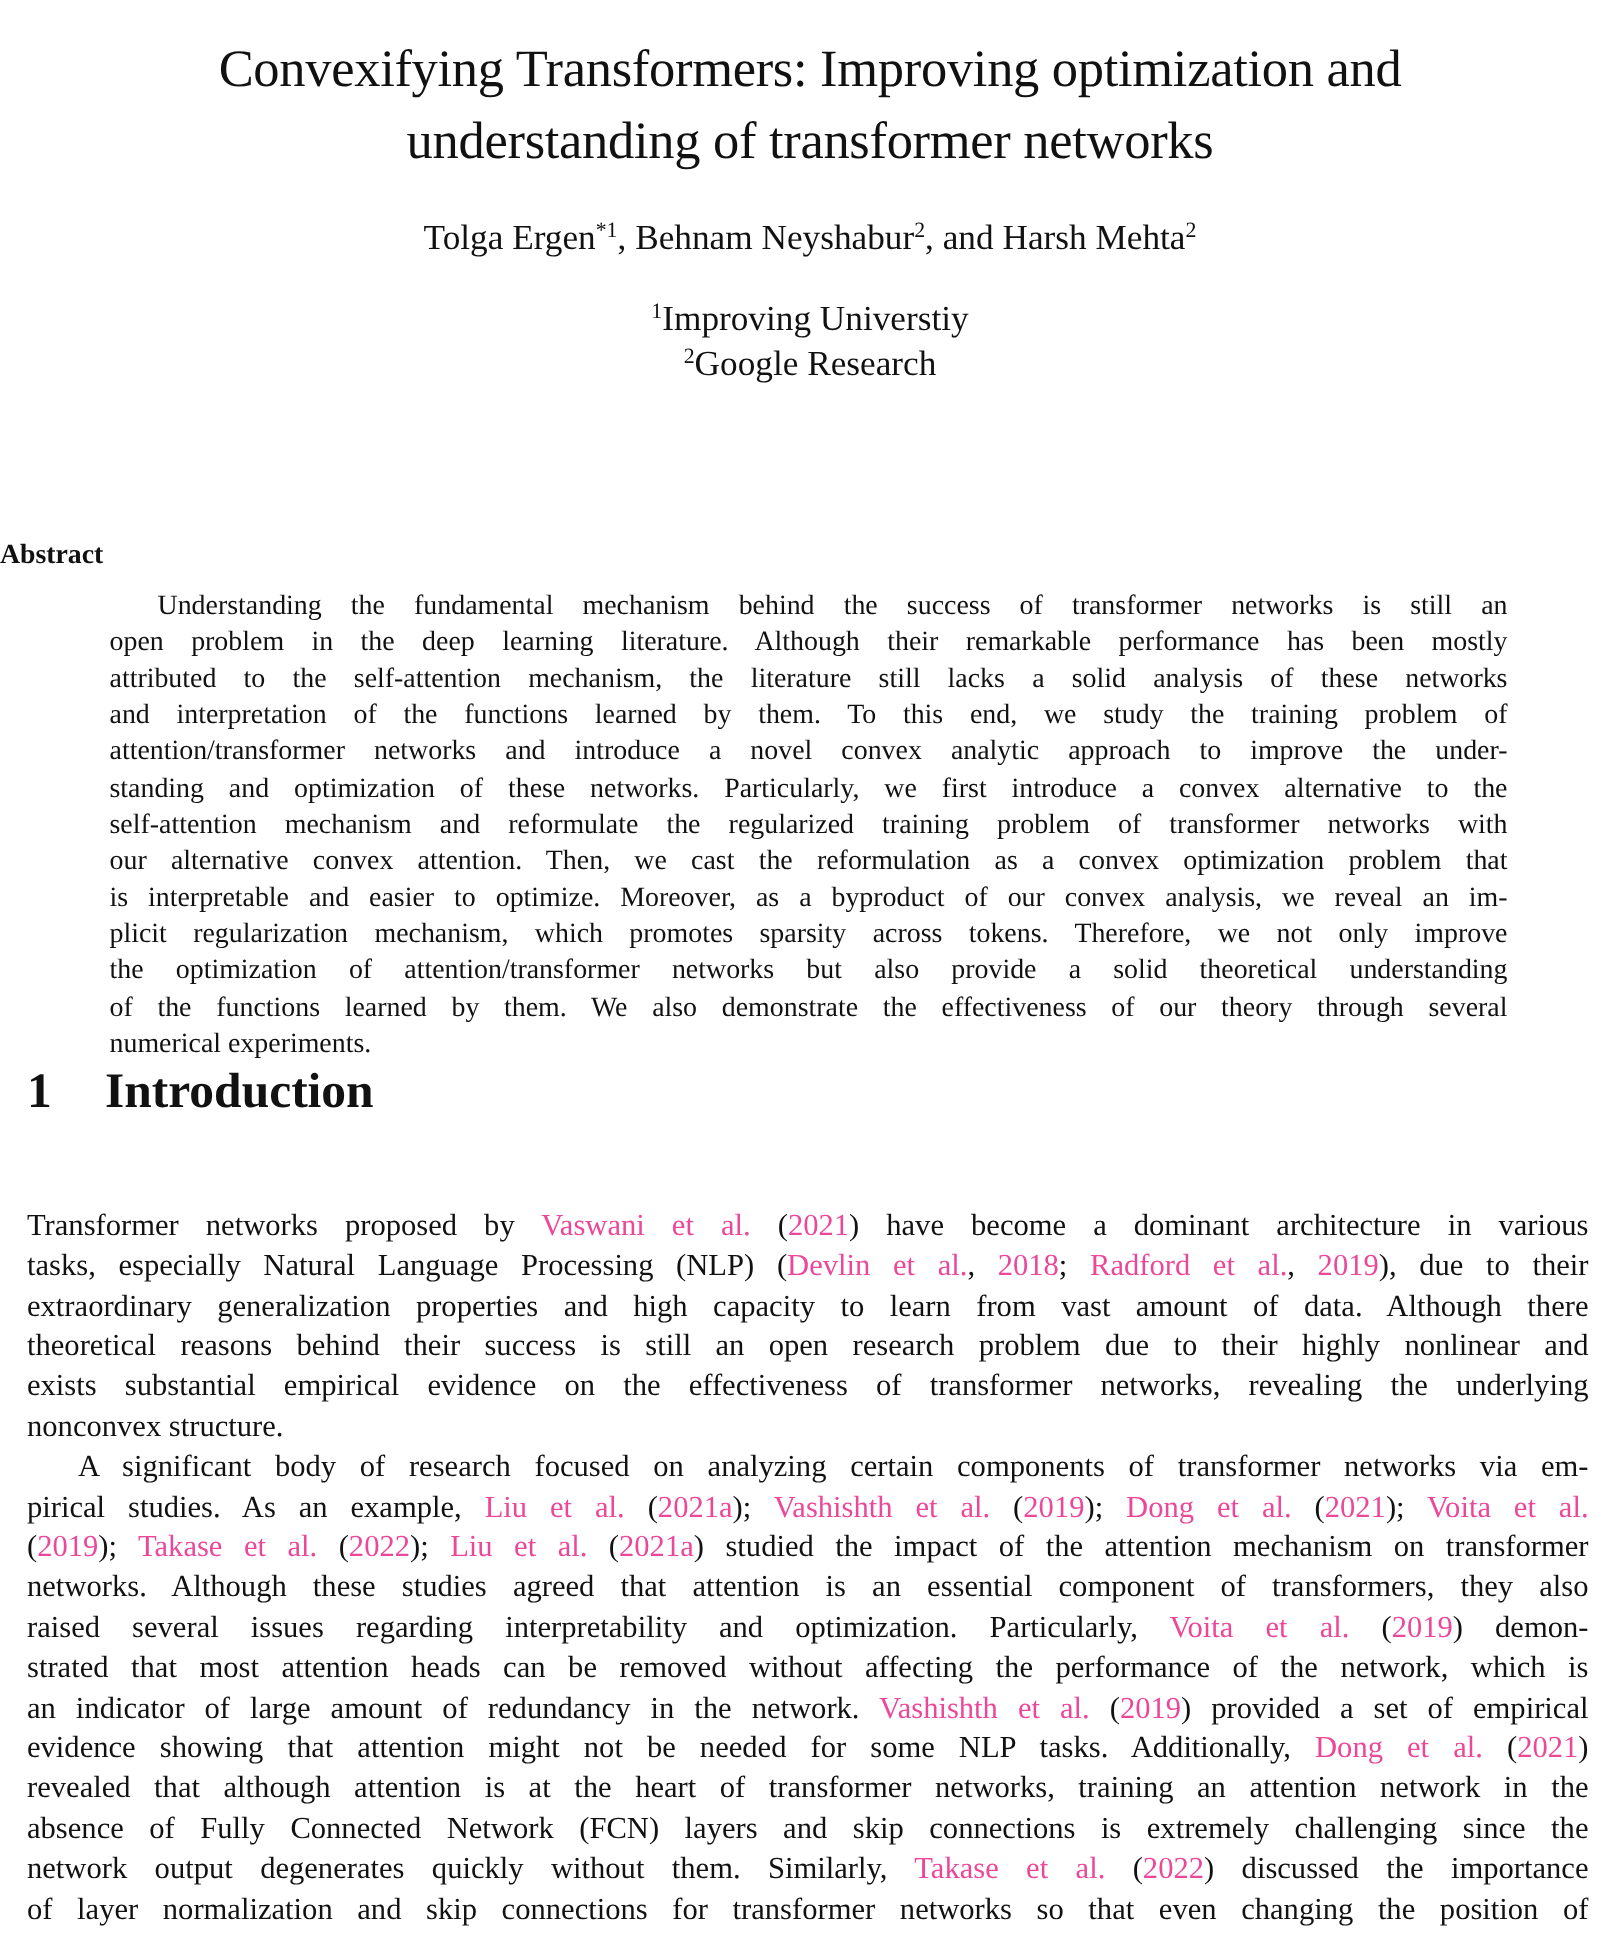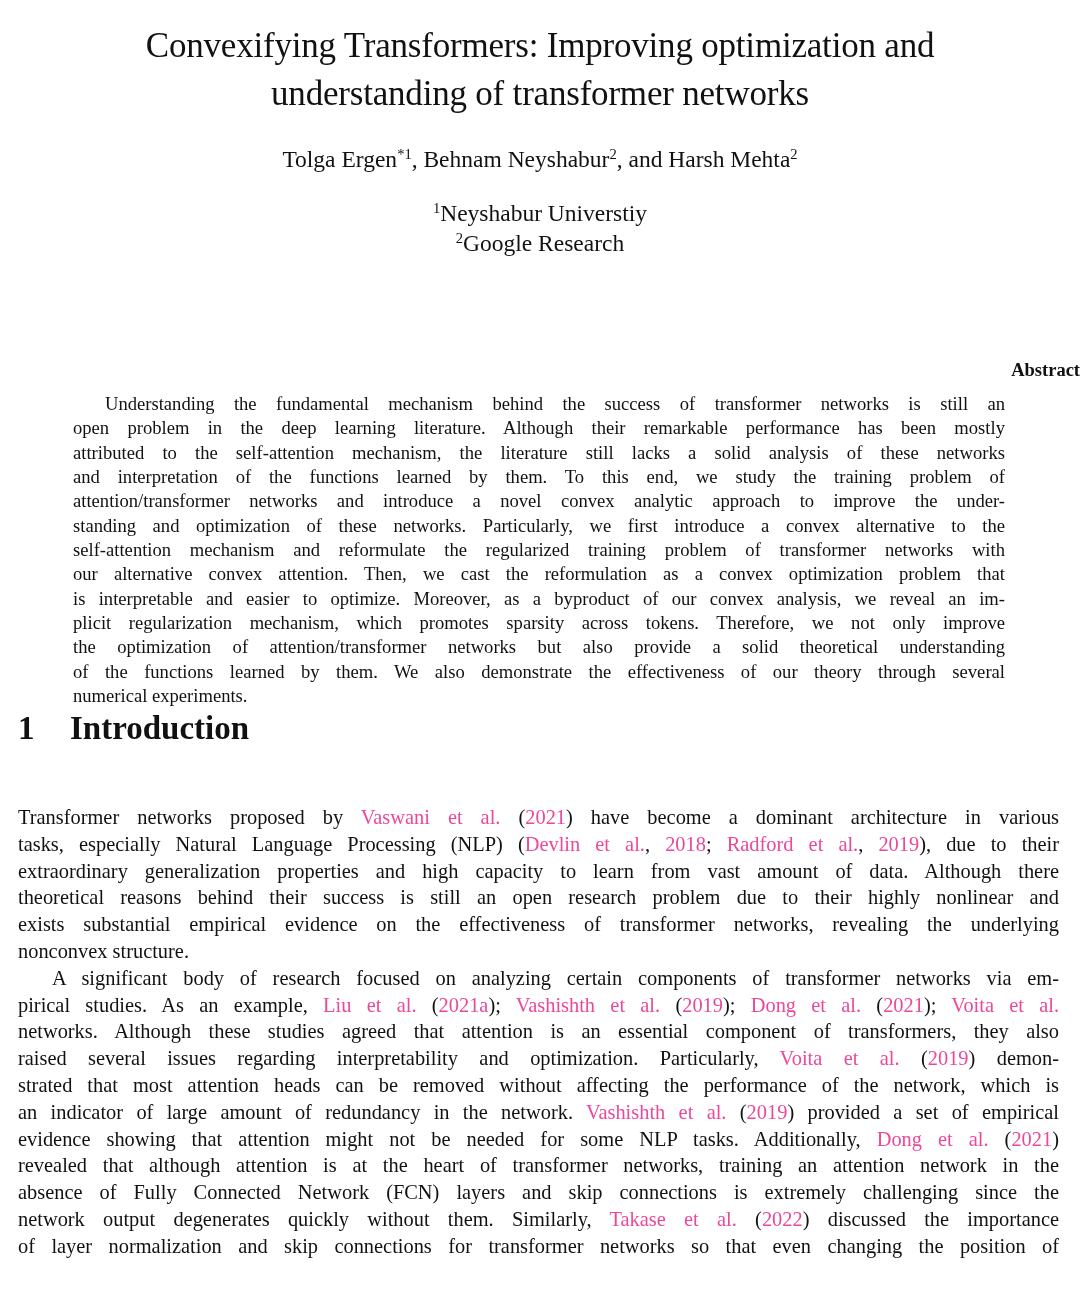--- a/index.html
+++ b/index.html
@@ -15,21 +15,21 @@
     position: absolute; left: 0; width: 1080px; top: 143px;
     text-align: center; font-size: 23.5px; line-height: 32px;
   }
   .affils {
     position: absolute; left: 0; width: 1080px; top: 198px;
     text-align: center; font-size: 23.5px; line-height: 30px;
   }
   sup { font-size: 0.62em; vertical-align: 0; position: relative; top: -0.55em; line-height: 0; }
   .abs-head {
     position: absolute; left: 0; width: 1080px; top: 358px;
-    text-align: right; font-weight: bold; font-size: 18.5px; line-height: 24px;
+    text-align: left; font-weight: bold; font-size: 18.5px; line-height: 24px;
   }
   .abstract {
     position: absolute; left: 73px; width: 932px; top: 392px;
     font-size: 18.6px; line-height: 24.35px;
   }
   .line { display: block; white-space: nowrap; text-align: justify; text-align-last: justify; height: 24.35px; }
   .line.last { text-align-last: left; }
   .section {
     position: absolute; left: 18px; top: 706px;
     font-weight: bold; font-size: 33px; line-height: 44px;
@@ -49,21 +49,21 @@
 <div class="title">
   <span style="display:block">Convexifying Transformers: Improving optimization and</span>
   <span style="display:block">understanding of transformer networks</span>
 </div>
 
 <div class="authors">
   <span>Tolga Ergen</span><sup>*1</sup><span>, </span><span>Behnam Neyshabur</span><sup>2</sup><span>, and </span><span>Harsh Mehta</span><sup>2</sup>
 </div>
 
 <div class="affils">
-  <div><sup>1</sup><span>Neyshabur Universtiy</span></div>
+  <div><sup>1</sup><span>Improving Universtiy</span></div>
   <div><sup>2</sup><span>Google Research</span></div>
 </div>
 
 <div class="abs-head">Abstract</div>
 
 <div class="abstract">
   <span class="line" style="padding-left:32px">Understanding the fundamental mechanism behind the success of transformer networks is still an</span>
   <span class="line">open problem in the deep learning literature. Although their remarkable performance has been mostly</span>
   <span class="line">attributed to the self-attention mechanism, the literature still lacks a solid analysis of these networks</span>
   <span class="line">and interpretation of the functions learned by them.  To this end, we study the training problem of</span>
@@ -84,20 +84,21 @@
 
 <div class="body">
   <span class="line"><span>Transformer networks proposed by </span><a class="cite">Vaswani et al.</a><span> (</span><a class="cite">2021</a><span>) have become a dominant architecture in various</span></span>
   <span class="line"><span>tasks, especially Natural Language Processing (NLP) (</span><a class="cite">Devlin et al.</a><span>, </span><a class="cite">2018</a><span>; </span><a class="cite">Radford et al.</a><span>, </span><a class="cite">2019</a><span>), due to their</span></span>
   <span class="line">extraordinary generalization properties and high capacity to learn from vast amount of data.  Although there</span>
   <span class="line">theoretical reasons behind their success is still an open research problem due to their highly nonlinear and</span>
   <span class="line">exists substantial empirical evidence on the effectiveness of transformer networks, revealing the underlying</span>
   <span class="line last">nonconvex structure.</span>
   <span class="line indent">A significant body of research focused on analyzing certain components of transformer networks via em-</span>
   <span class="line"><span>pirical studies.  As an example, </span><a class="cite">Liu et al.</a><span> (</span><a class="cite">2021a</a><span>); </span><a class="cite">Vashishth et al.</a><span> (</span><a class="cite">2019</a><span>); </span><a class="cite">Dong et al.</a><span> (</span><a class="cite">2021</a><span>); </span><a class="cite">Voita et al.</a></span>
+  <span class="line"><span>(</span><a class="cite">2019</a><span>); </span><a class="cite">Takase et al.</a><span> (</span><a class="cite">2022</a><span>); </span><a class="cite">Liu et al.</a><span> (</span><a class="cite">2021a</a><span>) studied the impact of the attention mechanism on transformer</span></span>
   <span class="line">networks. Although these studies agreed that attention is an essential component of transformers, they also</span>
   <span class="line"><span>raised several issues regarding interpretability and optimization.  Particularly, </span><a class="cite">Voita et al.</a><span> (</span><a class="cite">2019</a><span>) demon-</span></span>
   <span class="line">strated that most attention heads can be removed without affecting the performance of the network, which is</span>
   <span class="line"><span>an indicator of large amount of redundancy in the network.  </span><a class="cite">Vashishth et al.</a><span> (</span><a class="cite">2019</a><span>) provided a set of empirical</span></span>
   <span class="line"><span>evidence showing that attention might not be needed for some NLP tasks.  Additionally, </span><a class="cite">Dong et al.</a><span> (</span><a class="cite">2021</a><span>)</span></span>
   <span class="line">revealed that although attention is at the heart of transformer networks, training an attention network in the</span>
   <span class="line">absence of Fully Connected Network (FCN) layers and skip connections is extremely challenging since the</span>
   <span class="line"><span>network output degenerates quickly without them. Similarly, </span><a class="cite">Takase et al.</a><span> (</span><a class="cite">2022</a><span>) discussed the importance</span></span>
   <span class="line">of layer normalization and skip connections for transformer networks so that even changing the position of</span>
 </div>

